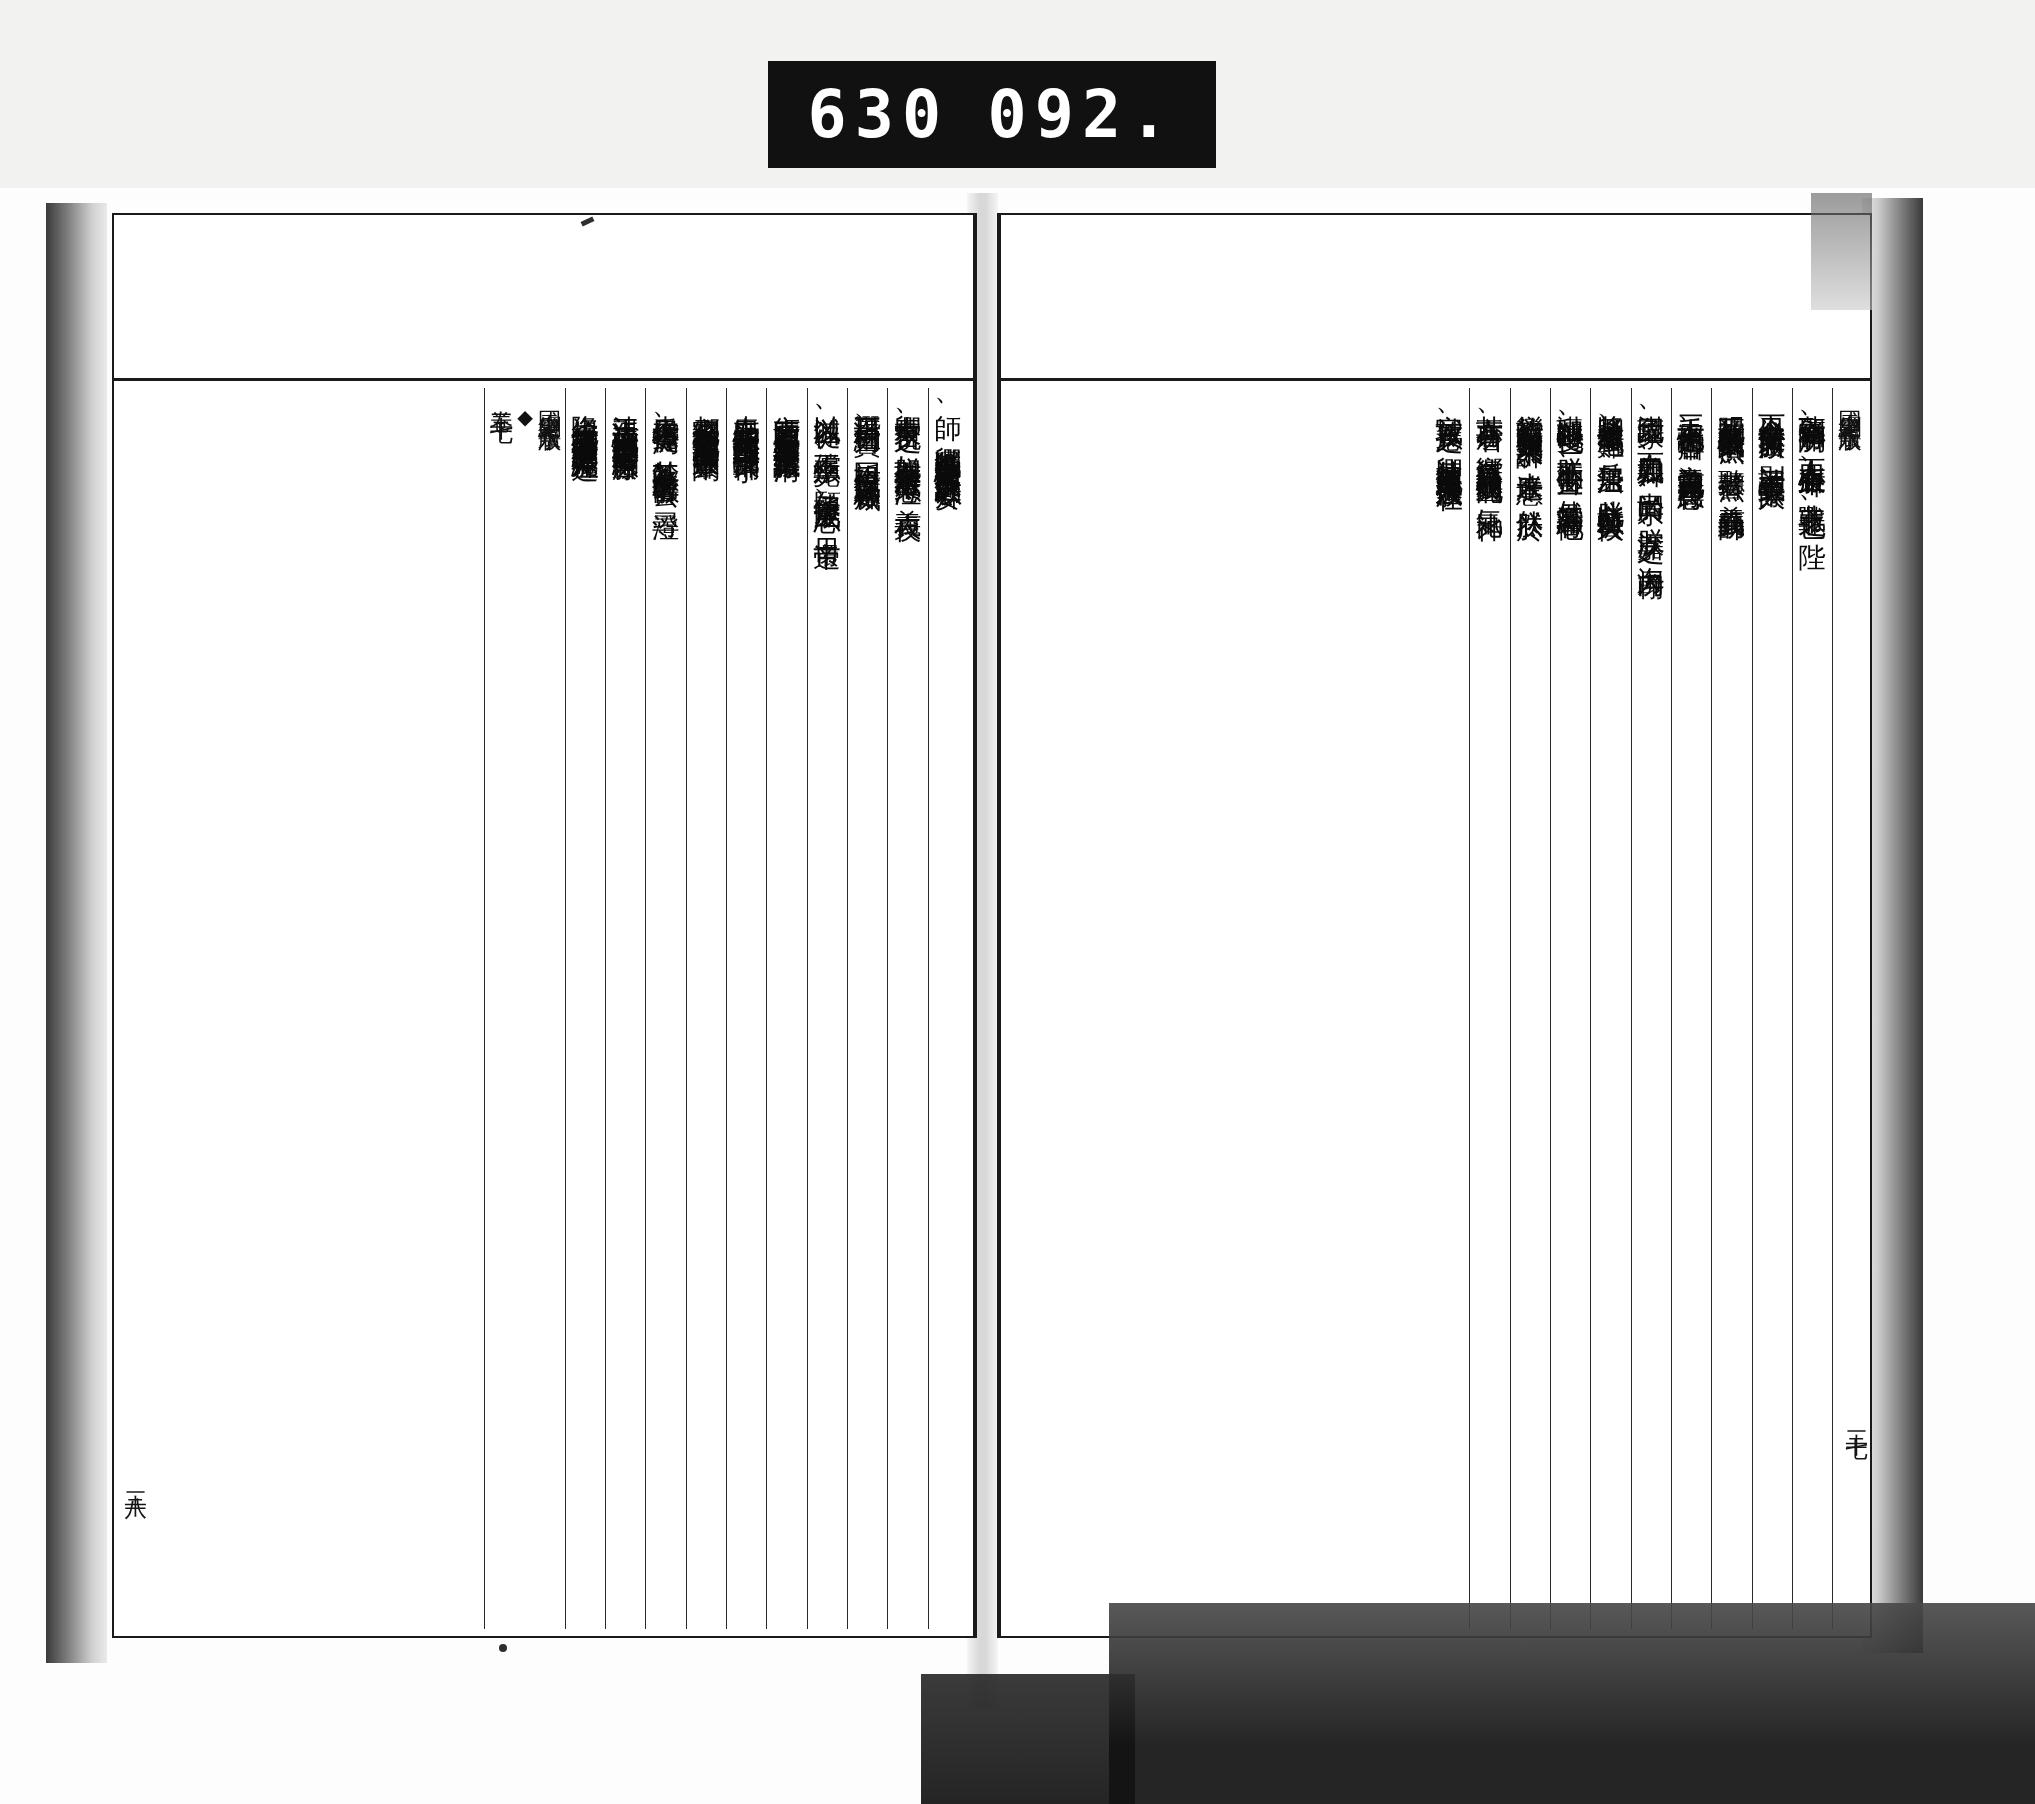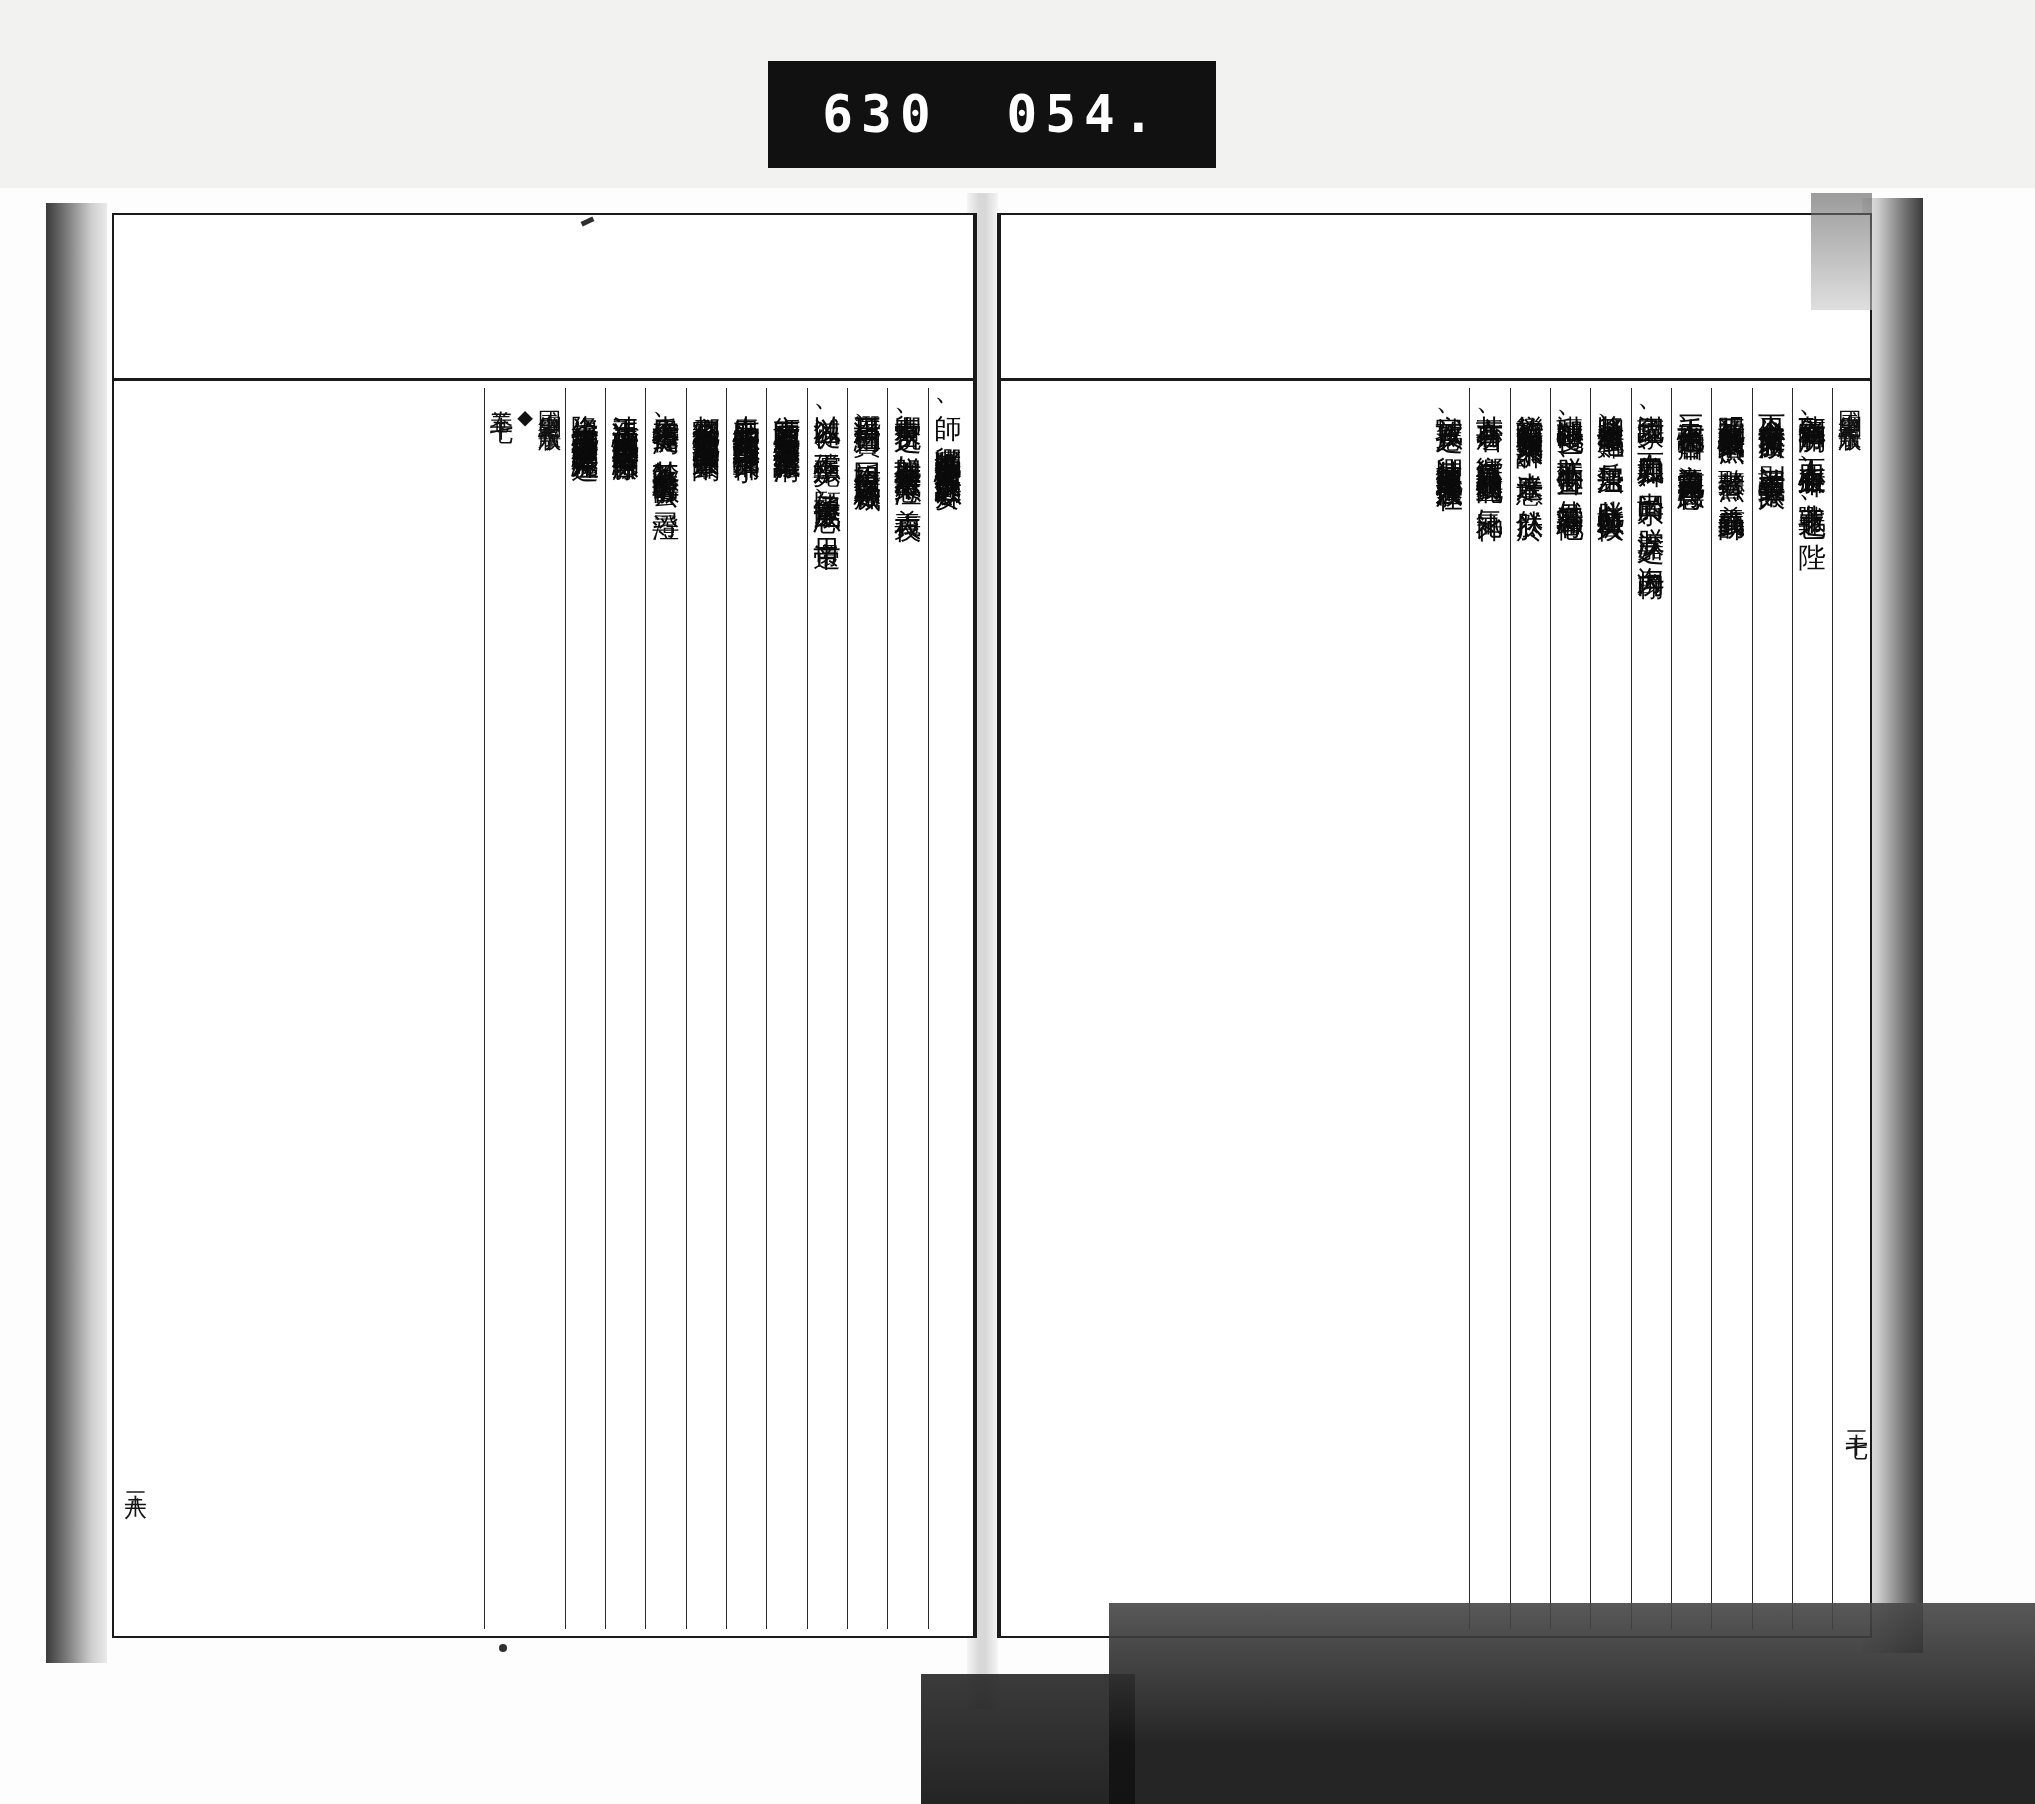--- a/index.html
+++ b/index.html
@@ -35,21 +35,21 @@
     background: #111111;
     display: flex;
     align-items: center;
     justify-content: space-around;
     padding: 0 20.4px;
     box-sizing: border-box;
   }
   .frame-num {
     font-family: "DejaVu Sans Mono", monospace;
     color: #ffffff;
-    font-size: 51px;
+    font-size: 65px;
     letter-spacing: 8.1px;
     line-height: 1;
     font-weight: 700;
   }
 
   
   #book {
     position: absolute;
     left: 10.2px;
     top: 193px;
@@ -172,21 +172,21 @@
 </style>
 </head>
 <body>
 
 <div id="scan">
 
   <div id="top-shade"></div>
 
   <div id="frame-strip">
     <span class="frame-num">630</span>
-    <span class="frame-num">054.</span>
+    <span class="frame-num">092.</span>
   </div>
 
   <div id="book">
 
     <div id="left-binding"></div>
     <div id="right-binding"></div>
     <div id="center-gutter"></div>
 
     <div class="page" id="page-right">
       <div class="page-head"></div>

